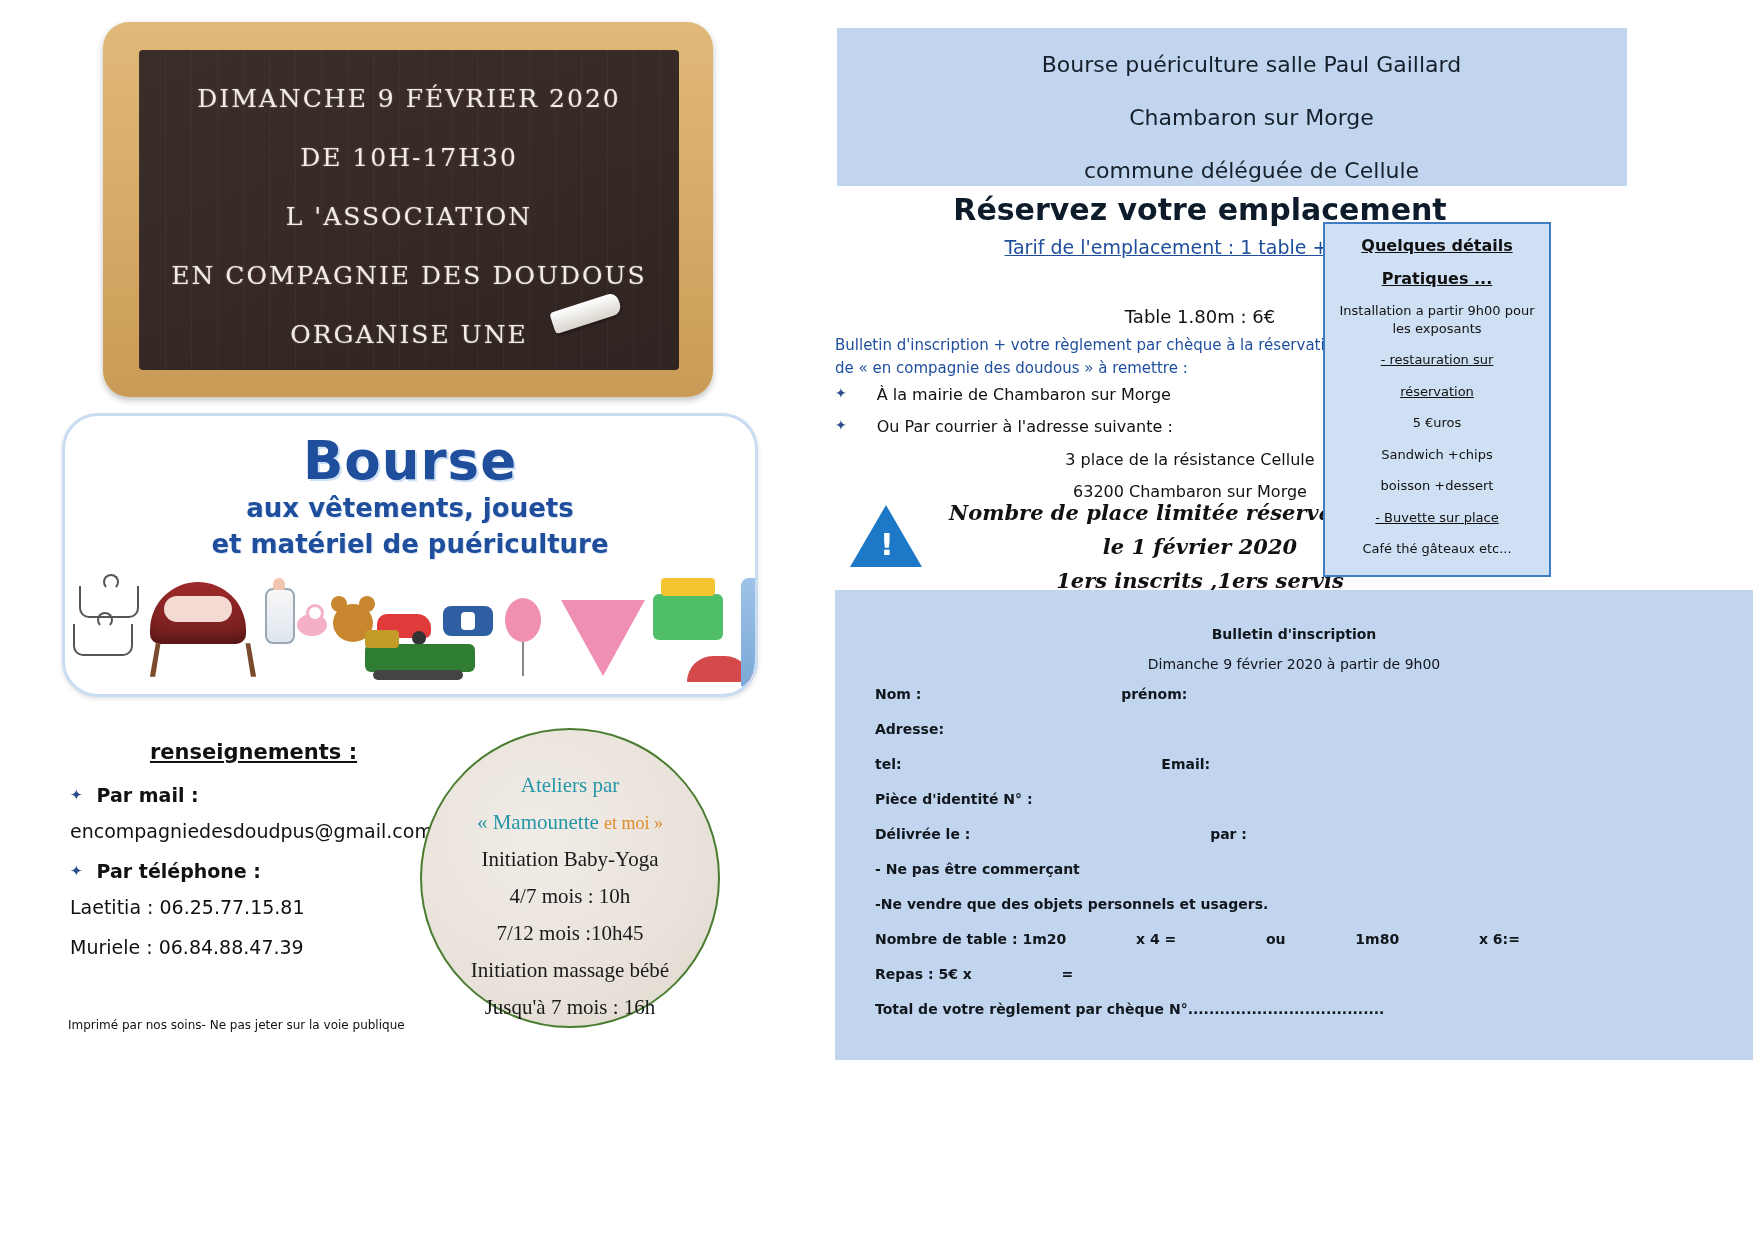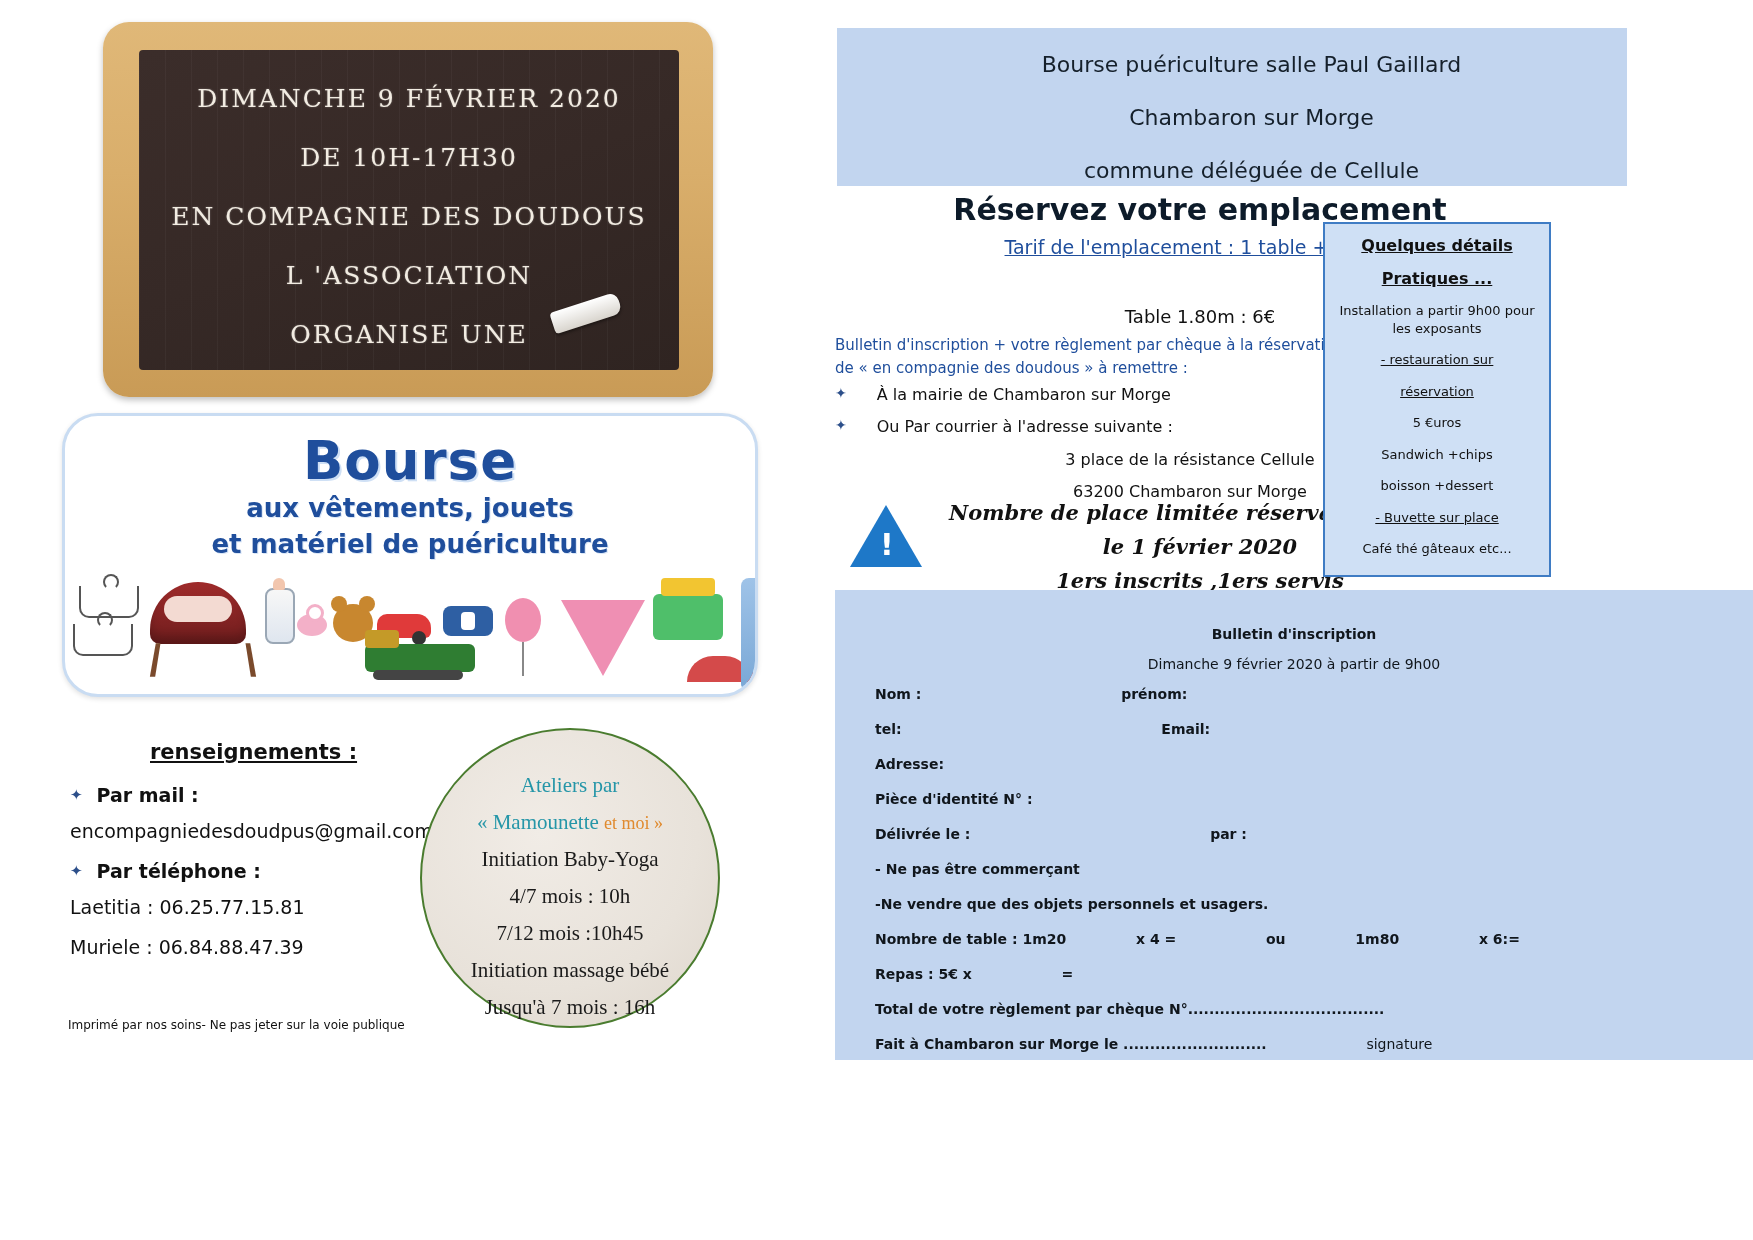--- a/index.html
+++ b/index.html
@@ -360,22 +360,22 @@
 </head>
 <body>
 
 <div id="left-page">
 
   <div id="chalkboard-frame">
     <div id="chalkboard-inner">
       <div id="chalk-lines">
         <div class="chalk-line">DIMANCHE 9 FÉVRIER 2020</div>
         <div class="chalk-line">DE 10H-17H30</div>
+        <div class="chalk-line">L 'ASSOCIATION</div>
         <div class="chalk-line">EN COMPAGNIE DES  DOUDOUS</div>
-        <div class="chalk-line">L 'ASSOCIATION</div>
         <div class="chalk-line">ORGANISE  UNE</div>
       </div>
       <div class="chalk-stick"></div>
     </div>
   </div>
 
   <div id="bourse-banner">
     <div id="bourse-title">Bourse</div>
     <div id="bourse-sub1">aux vêtements, jouets</div>
     <div id="bourse-sub2">et matériel de puériculture</div>
@@ -480,28 +480,28 @@
     <div class="f-center" style="font-weight:bold;">Bulletin d'inscription</div>
     <div class="f-center">Dimanche 9 février 2020 à partir de 9h00</div>
 
     <div class="f-row">
       <span>Nom :</span>
       <span class="gap" style="width:190px;"></span>
       <span>prénom:</span>
     </div>
 
     <div class="f-row">
+      <span>Adresse:</span>
+      <span class="gap" style="width:520px;"></span>
+    </div>
+
+    <div class="f-row">
       <span>tel:</span>
       <span class="gap" style="width:250px;"></span>
       <span>Email:</span>
-    </div>
-
-    <div class="f-row">
-      <span>Adresse:</span>
-      <span class="gap" style="width:520px;"></span>
     </div>
 
     <div class="f-row">
       <span>Pièce d'identité N° :</span>
       <span class="gap" style="width:420px;"></span>
     </div>
 
     <div class="f-row">
       <span>Délivrée le :</span>
       <span class="gap" style="width:230px;"></span>
@@ -524,19 +524,14 @@
     </div>
 
     <div class="f-row">
       <span>Repas :  5€ x</span>
       <span class="gap" style="width:80px;"></span>
       <span>=</span>
     </div>
 
     <div class="f-row">Total de votre règlement  par chèque  N°.....................................</div>
 
-    <div class="f-row">
-      <span>Fait à  Chambaron sur Morge    le    ...........................</span>
-      <span class="gap" style="width:90px;"></span>
-      <span class="f-plain">signature</span>
-    </div>
   </div>
 </div>
 
 </body></html>

